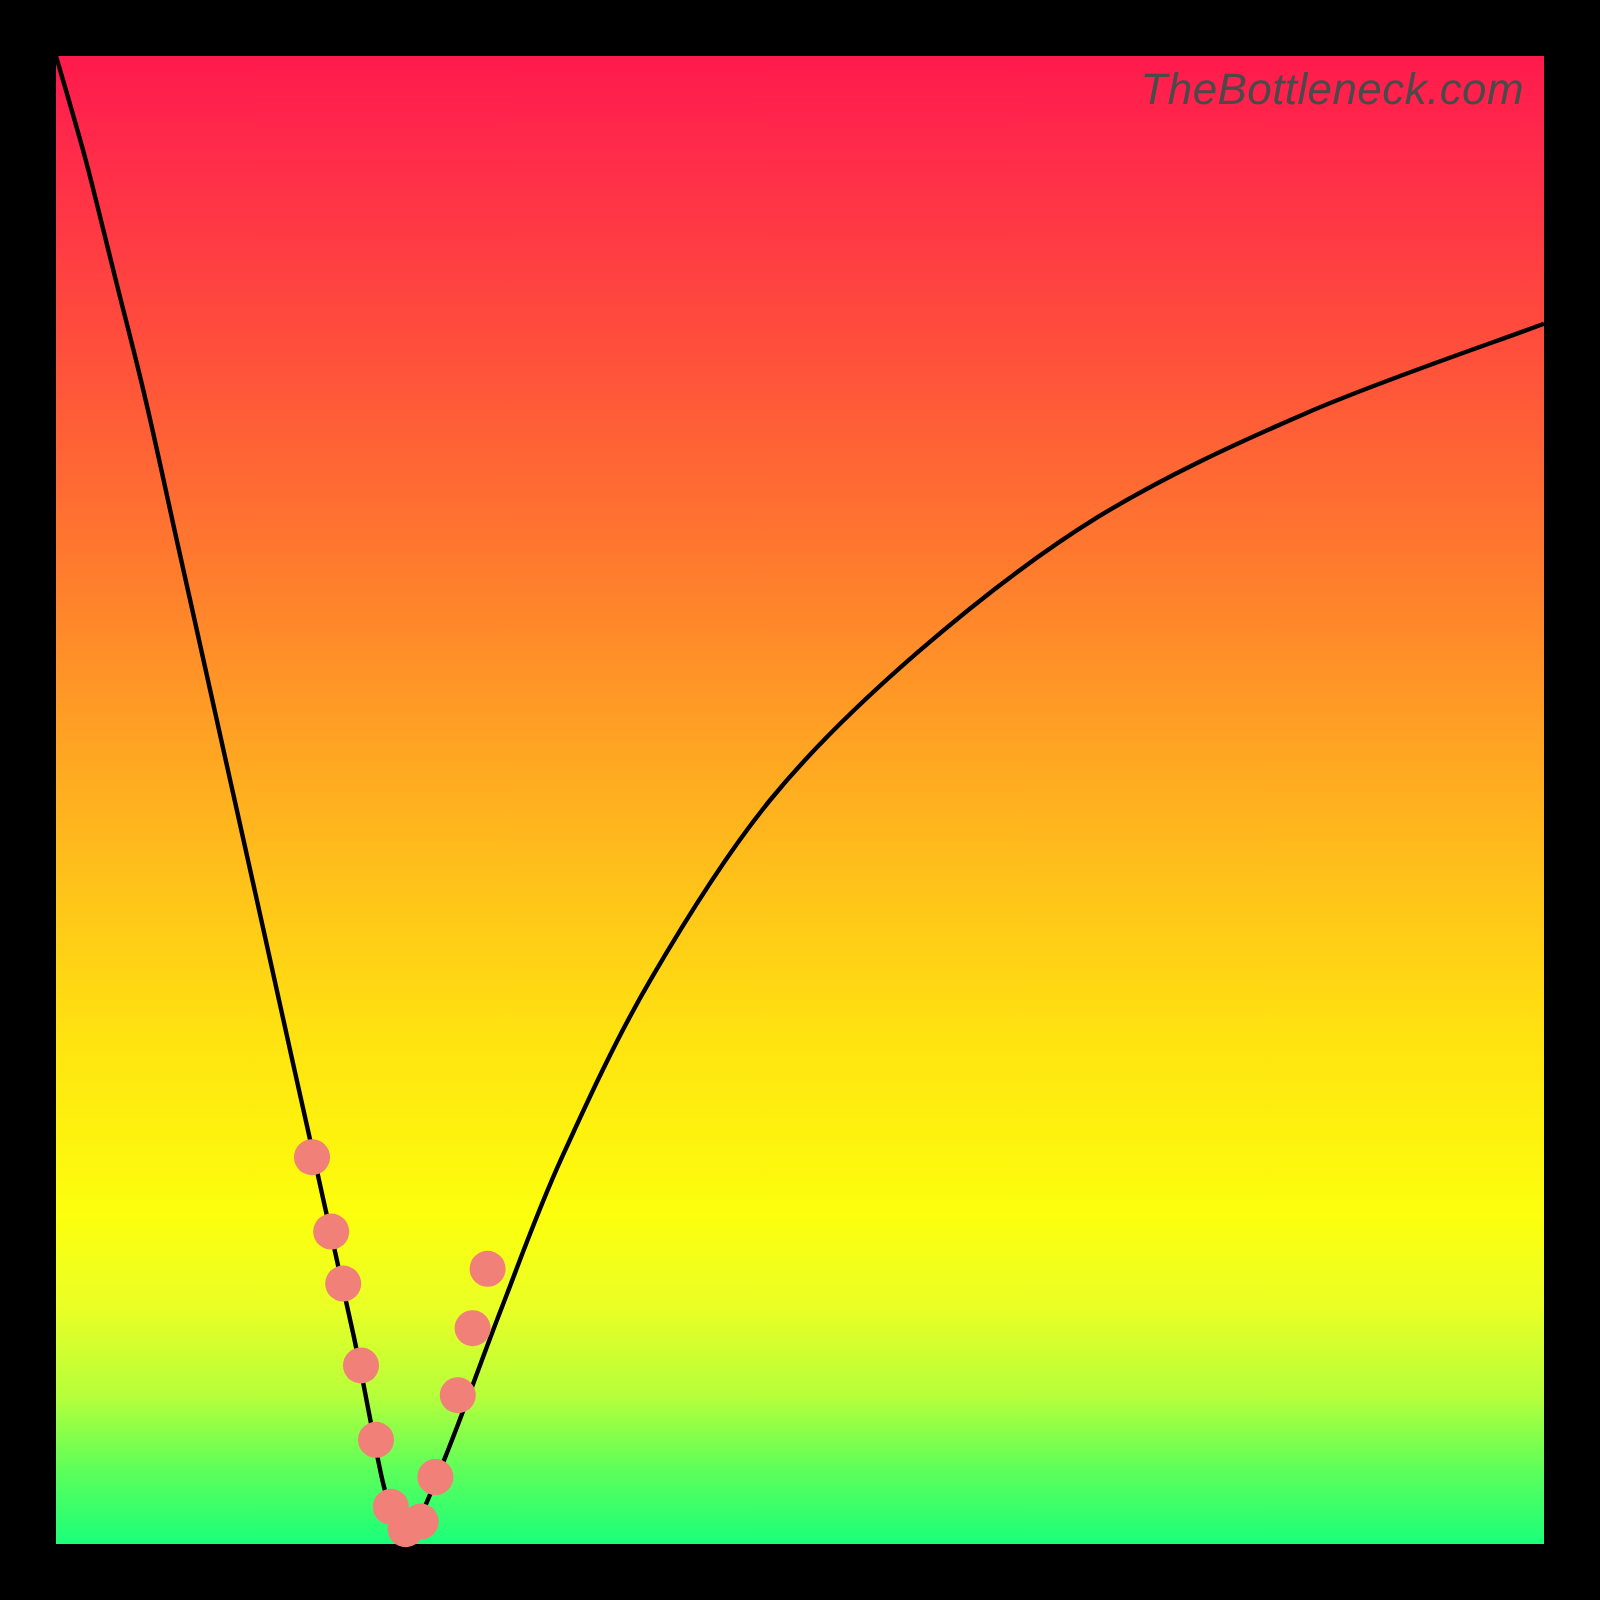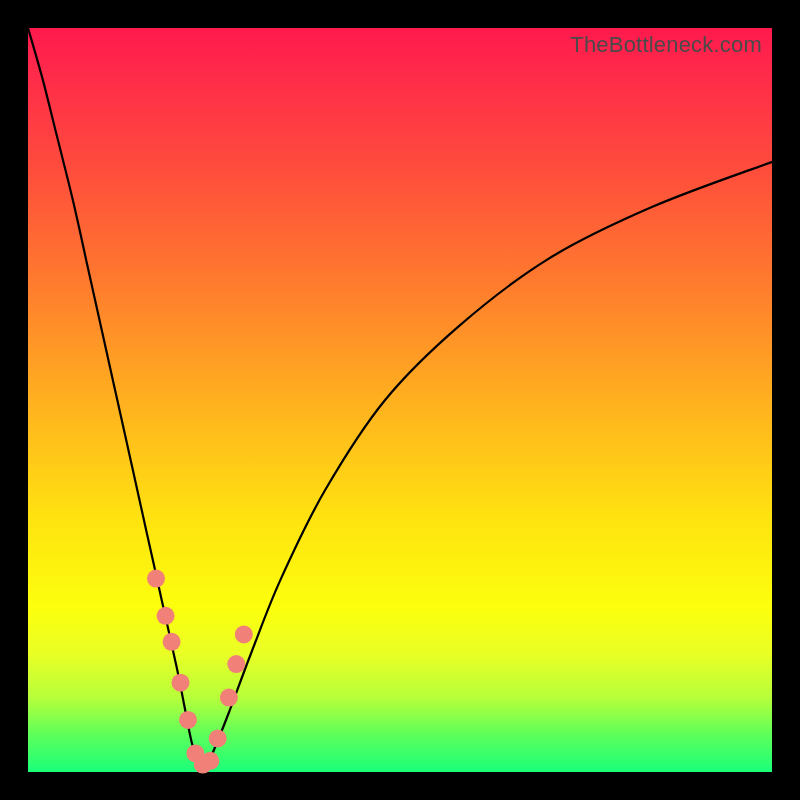--- a/index.html
+++ b/index.html
@@ -9,20 +9,21 @@
     height: 800px;
     background: #000;
     font-family: Arial, Helvetica, sans-serif;
     overflow: hidden;
   }
   .frame {
     position: relative;
     width: 800px;
     height: 800px;
     background: #000;
+    font-style: italic;
   }
   .plot-area {
     position: absolute;
     left: 28px;
     top: 28px;
     width: 744px;
     height: 744px;
     
     background: linear-gradient(
       to bottom,

